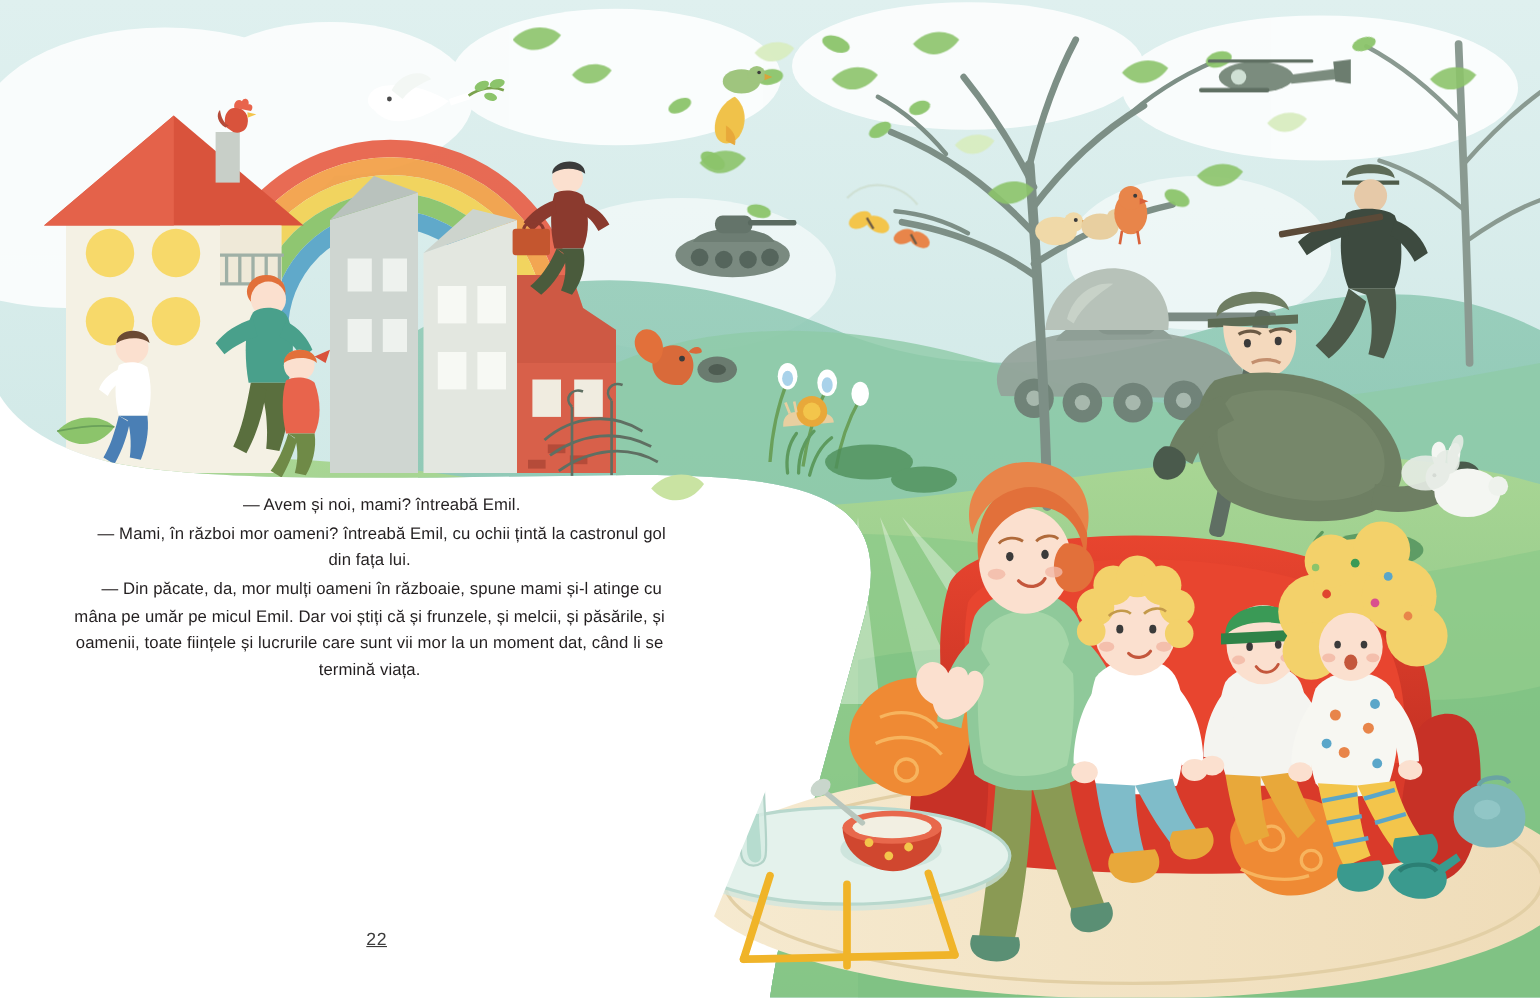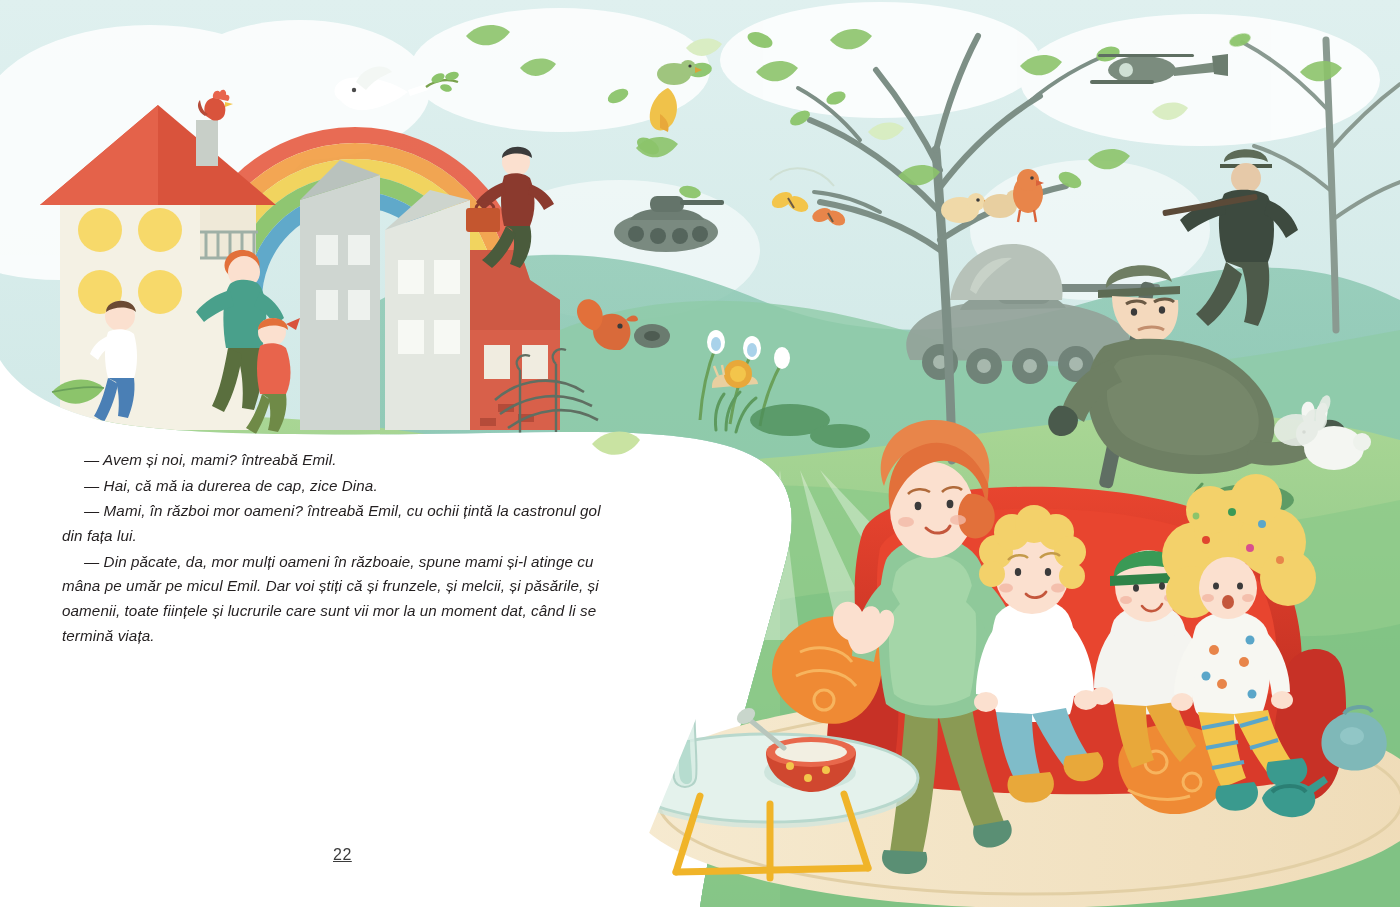--- a/index.html
+++ b/index.html
@@ -39,22 +39,21 @@
     left: 62px;
     top: 448px;
     width: 560px;
     color: #231f20;
     font-size: 15.2px;
     line-height: 1.62;
     letter-spacing: 0.1px;
   }
   .text-column p {
     margin: 0 12px 0.07em 0;
-    text-align: left;
-    font-style: italic;
+    text-align: center;
   }
   .para-indent {
     text-indent: 22px;
   }
   .page-number {
     position: absolute;
     left: 333px;
     top: 846px;
     font-size: 16px;
     color: #3b3b3b;
@@ -772,20 +771,19 @@
           <path d="M1152,112 C1162,100 1180,100 1188,108 C1178,122 1162,124 1152,112 Z"></path>
         </g>
       </g>
 
       <path d="M620,907 C660,800 712,690 740,600 C770,504 710,472 556,474 C400,476 210,482 116,462 C62,450 22,424 0,396 L0,907 Z" fill="#ffffff"></path>
     </svg>
   </div>
 
   <div class="text-column">
     <p class="para-indent">— Avem și noi, mami? întreabă Emil.</p>
-    <p class="para-indent">— Hai, că mă ia durerea de cap, zice Dina.</p>
     <p class="para-indent">— Mami, în război mor oameni? întreabă Emil, cu ochii țintă la castronul gol din fața lui.</p>
     <p class="para-indent">— Din păcate, da, mor mulți oameni în războaie, spune mami și-l atinge cu mâna pe umăr pe micul Emil. Dar voi știți că și frunzele, și melcii, și păsările, și oamenii, toate ființele și lucrurile care sunt vii mor la un moment dat, când li se termină viața.</p>
   </div>
 
   <div class="page-number">22</div>
 
 </div>
 
 </body></html>

